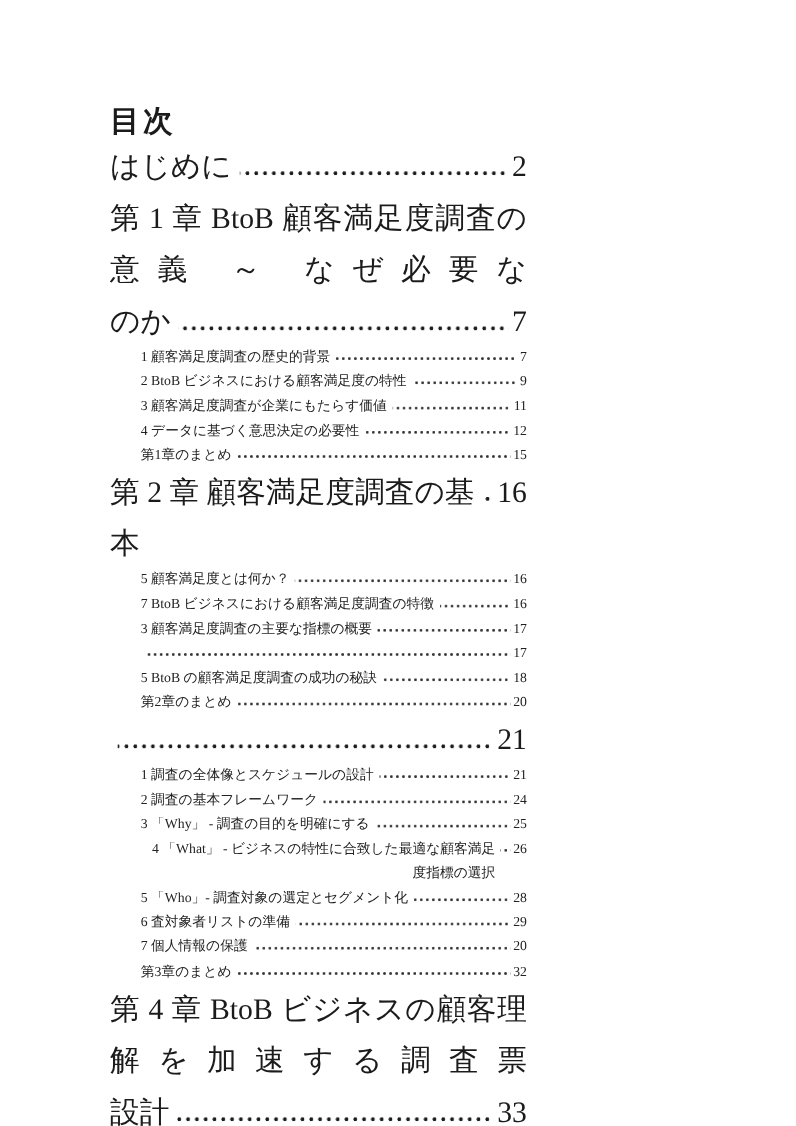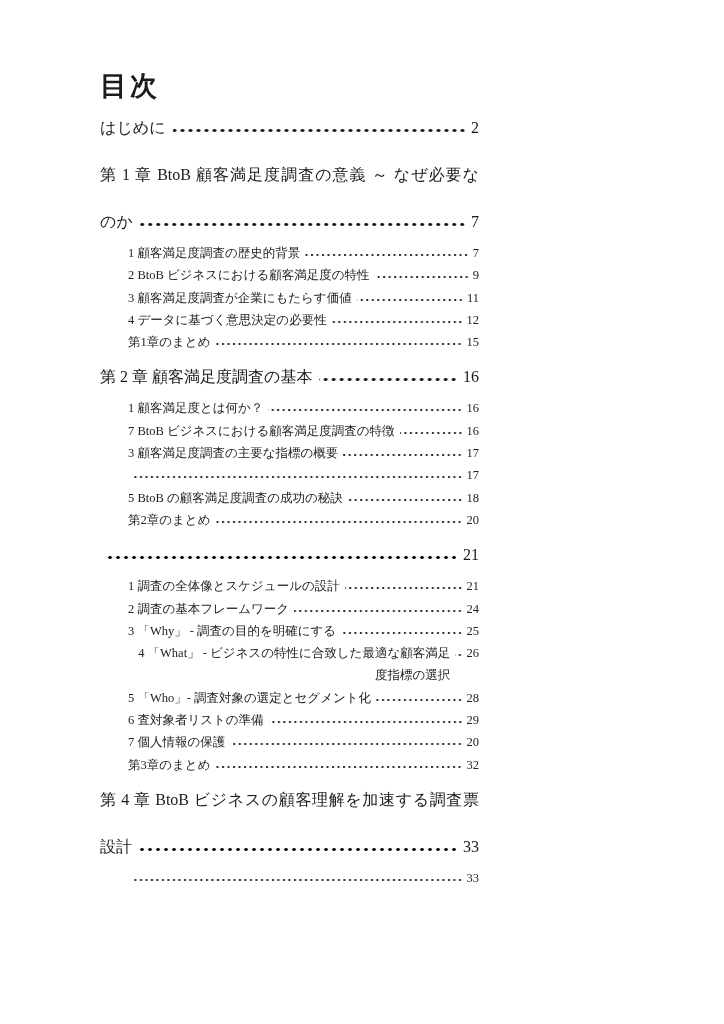--- a/index.html
+++ b/index.html
@@ -6,31 +6,31 @@
   body {
     width: 724px; height: 1024px;
     background: #ffffff;
     font-family: "Liberation Serif", "DejaVu Serif", serif;
     color: #1b1b1b;
     overflow: hidden;
   }
   .page {
     box-sizing: border-box;
     width: 581px; height: 1024px;
-    padding: 68px 102px 0 100px;
+    padding: 92px 102px 0 100px;
   }
   .toc-title {
     font-size: 27px;
     font-weight: bold;
     line-height: 36px;
     letter-spacing: 3px;
   }
   .row { display: flex; align-items: baseline; }
   .ch {
-    font-size: 16px;
+    font-size: 27px;
     line-height: 47px;
     font-weight: 500;
   }
   .wrap-first {
     display: block;
     text-align: justify;
     text-align-last: justify;
   }
   .sec-group { margin-top: -3px; }
   .sec {
@@ -109,21 +109,21 @@
   </div>
 
   <div class="row ch">
     <span class="lbl">第 2 章 顧客満足度調査の基本</span>
     <span class="leader ch-leader"></span>
     <span class="pg">16</span>
   </div>
 
   <div class="sec-group">
     <div class="row sec">
-      <span class="lbl">1 顧客満足度とは何か？</span>
+      <span class="lbl">5 顧客満足度とは何か？</span>
       <span class="leader sec-leader"></span>
       <span class="pg">16</span>
     </div>
     <div class="row sec">
       <span class="lbl">7 BtoB ビジネスにおける顧客満足度調査の特徴</span>
       <span class="leader sec-leader"></span>
       <span class="pg">16</span>
     </div>
     <div class="row sec">
       <span class="lbl">3 顧客満足度調査の主要な指標の概要</span>

